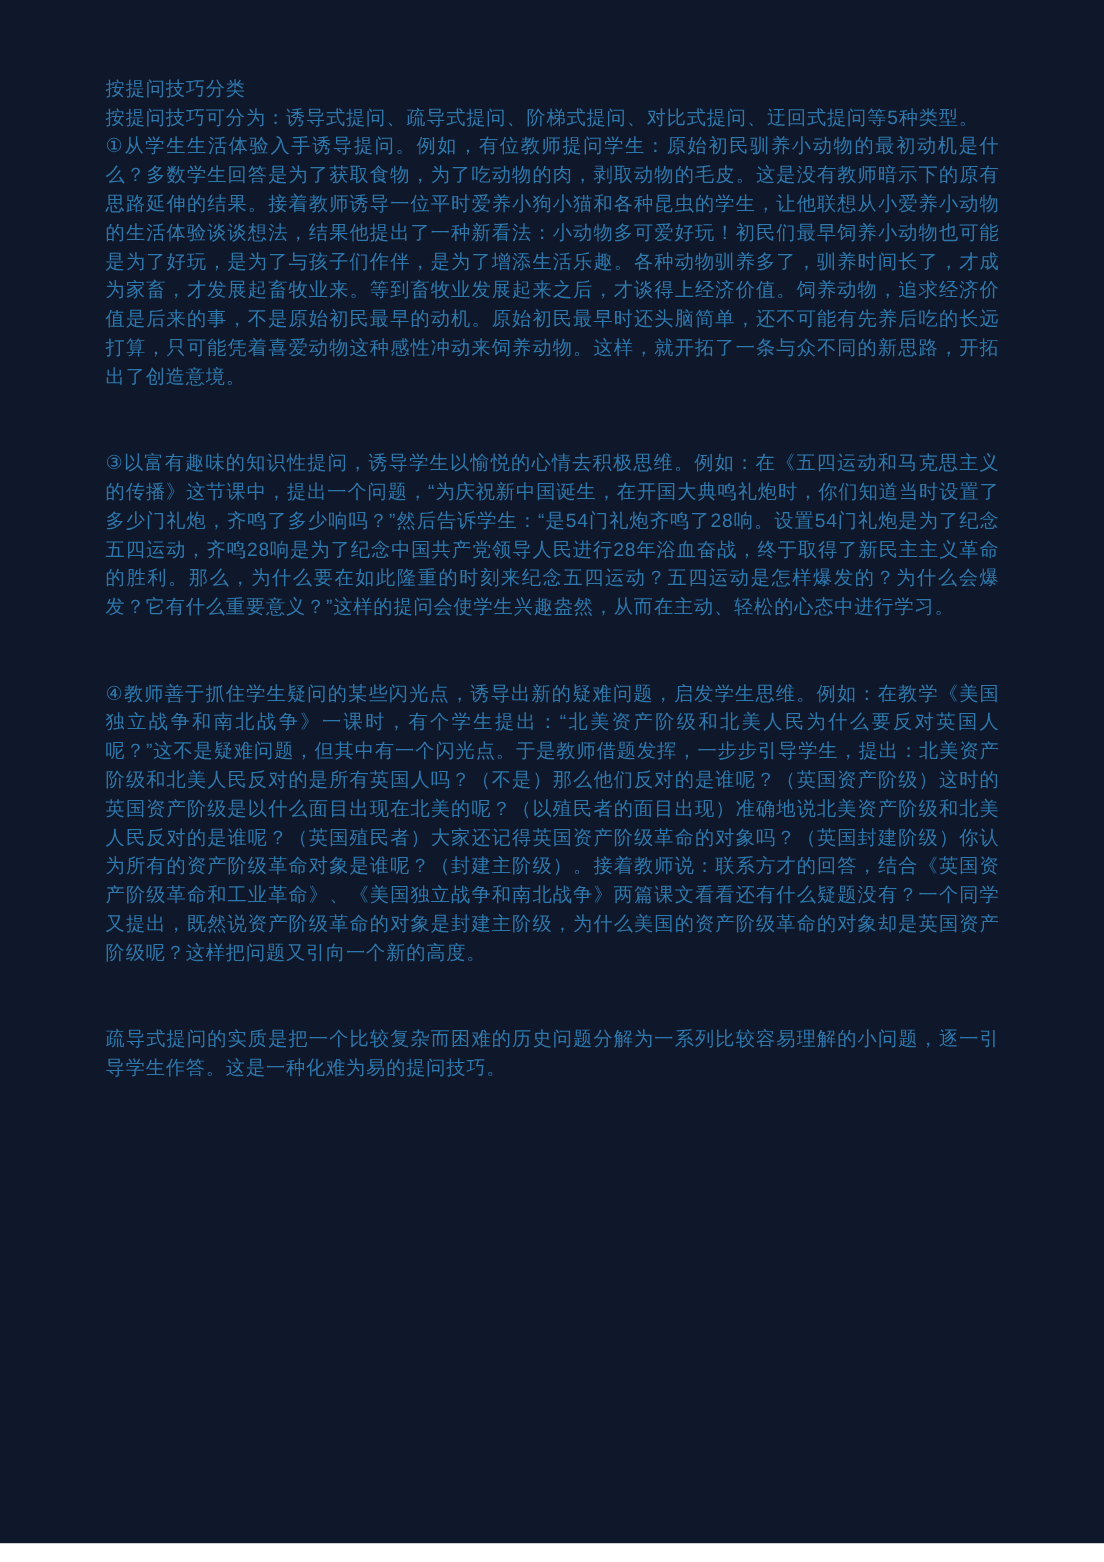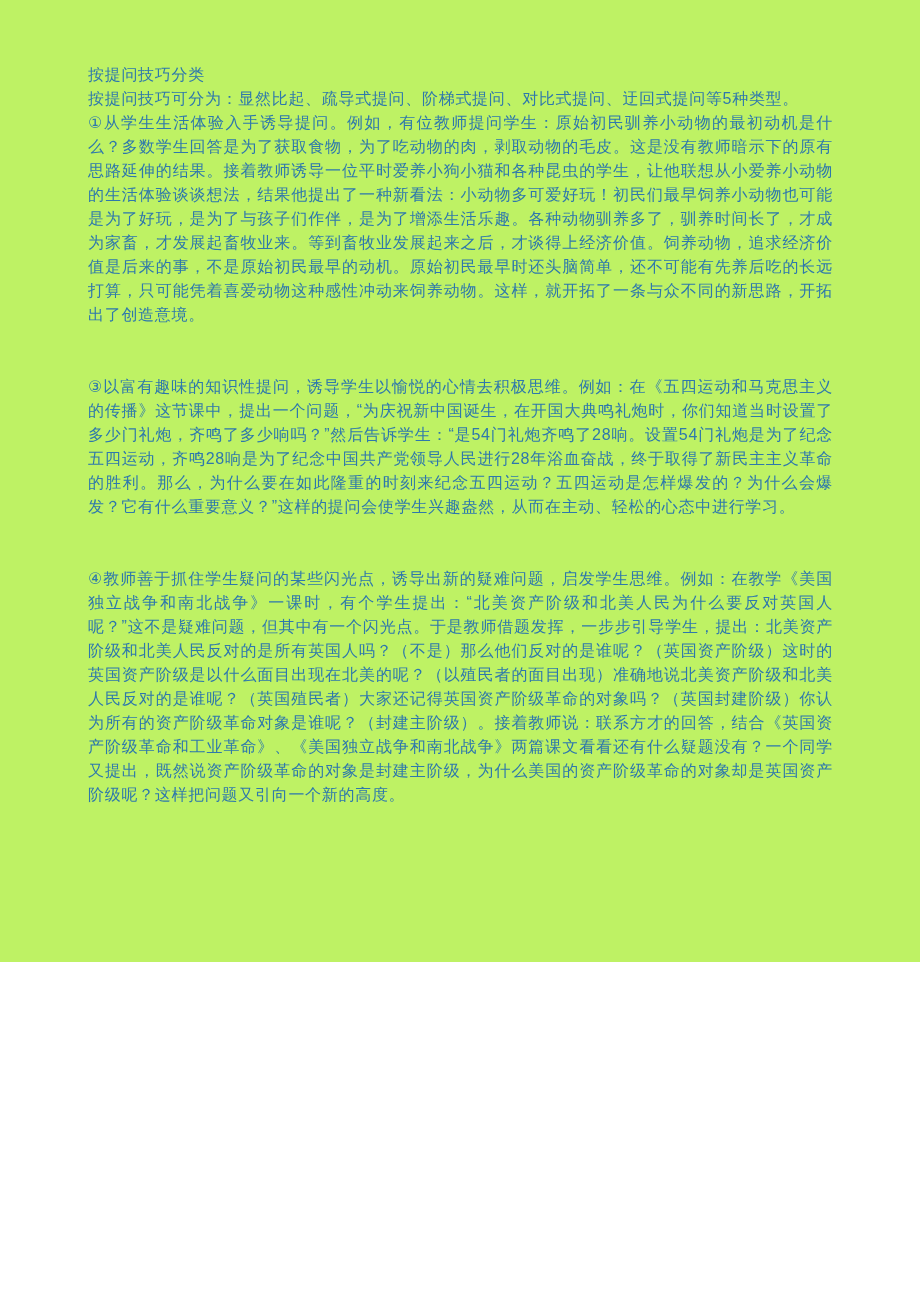--- a/index.html
+++ b/index.html
@@ -9,41 +9,42 @@
   }
   body {
     width: 920px;
     height: 1302px;
     overflow: hidden;
     font-family: "Liberation Sans", "DejaVu Sans", sans-serif;
   }
   .page {
     box-sizing: border-box;
     width: 920px;
-    height: 962px;
+    height: 1286px;
     padding: 63px 87px 0 88px;
-    background: #bef264;
+    background: #0f172a;
   }
   .doc p {
     margin: 0;
     font-size: 16px;
     line-height: 24px;
     letter-spacing: 0.7px;
     color: #2e78ac;
     text-align: justify;
     word-break: break-all;
   }
   .doc p.gap {
     margin-top: 48px; 
   }
 </style>
 </head>
 <body>
 
 <div class="page">
   <div class="doc">
     <p>按提问技巧分类</p>
-    <p>按提问技巧可分为：显然比起、疏导式提问、阶梯式提问、对比式提问、迂回式提问等5种类型。</p>
+    <p>按提问技巧可分为：诱导式提问、疏导式提问、阶梯式提问、对比式提问、迂回式提问等5种类型。</p>
     <p>①从学生生活体验入手诱导提问。例如，有位教师提问学生：原始初民驯养小动物的最初动机是什么？多数学生回答是为了获取食物，为了吃动物的肉，剥取动物的毛皮。这是没有教师暗示下的原有思路延伸的结果。接着教师诱导一位平时爱养小狗小猫和各种昆虫的学生，让他联想从小爱养小动物的生活体验谈谈想法，结果他提出了一种新看法：小动物多可爱好玩！初民们最早饲养小动物也可能是为了好玩，是为了与孩子们作伴，是为了增添生活乐趣。各种动物驯养多了，驯养时间长了，才成为家畜，才发展起畜牧业来。等到畜牧业发展起来之后，才谈得上经济价值。饲养动物，追求经济价值是后来的事，不是原始初民最早的动机。原始初民最早时还头脑简单，还不可能有先养后吃的长远打算，只可能凭着喜爱动物这种感性冲动来饲养动物。这样，就开拓了一条与众不同的新思路，开拓出了创造意境。</p>
     <p class="gap">③以富有趣味的知识性提问，诱导学生以愉悦的心情去积极思维。例如：在《五四运动和马克思主义的传播》这节课中，提出一个问题，“为庆祝新中国诞生，在开国大典鸣礼炮时，你们知道当时设置了多少门礼炮，齐鸣了多少响吗？”然后告诉学生：“是54门礼炮齐鸣了28响。设置54门礼炮是为了纪念五四运动，齐鸣28响是为了纪念中国共产党领导人民进行28年浴血奋战，终于取得了新民主主义革命的胜利。那么，为什么要在如此隆重的时刻来纪念五四运动？五四运动是怎样爆发的？为什么会爆发？它有什么重要意义？”这样的提问会使学生兴趣盎然，从而在主动、轻松的心态中进行学习。</p>
     <p class="gap">④教师善于抓住学生疑问的某些闪光点，诱导出新的疑难问题，启发学生思维。例如：在教学《美国独立战争和南北战争》一课时，有个学生提出：“北美资产阶级和北美人民为什么要反对英国人呢？”这不是疑难问题，但其中有一个闪光点。于是教师借题发挥，一步步引导学生，提出：北美资产阶级和北美人民反对的是所有英国人吗？（不是）那么他们反对的是谁呢？（英国资产阶级）这时的英国资产阶级是以什么面目出现在北美的呢？（以殖民者的面目出现）准确地说北美资产阶级和北美人民反对的是谁呢？（英国殖民者）大家还记得英国资产阶级革命的对象吗？（英国封建阶级）你认为所有的资产阶级革命对象是谁呢？（封建主阶级）。接着教师说：联系方才的回答，结合《英国资产阶级革命和工业革命》、《美国独立战争和南北战争》两篇课文看看还有什么疑题没有？一个同学又提出，既然说资产阶级革命的对象是封建主阶级，为什么美国的资产阶级革命的对象却是英国资产阶级呢？这样把问题又引向一个新的高度。</p>
+    <p class="gap">疏导式提问的实质是把一个比较复杂而困难的历史问题分解为一系列比较容易理解的小问题，逐一引导学生作答。这是一种化难为易的提问技巧。</p>
   </div>
 </div>
 
 </body></html>

